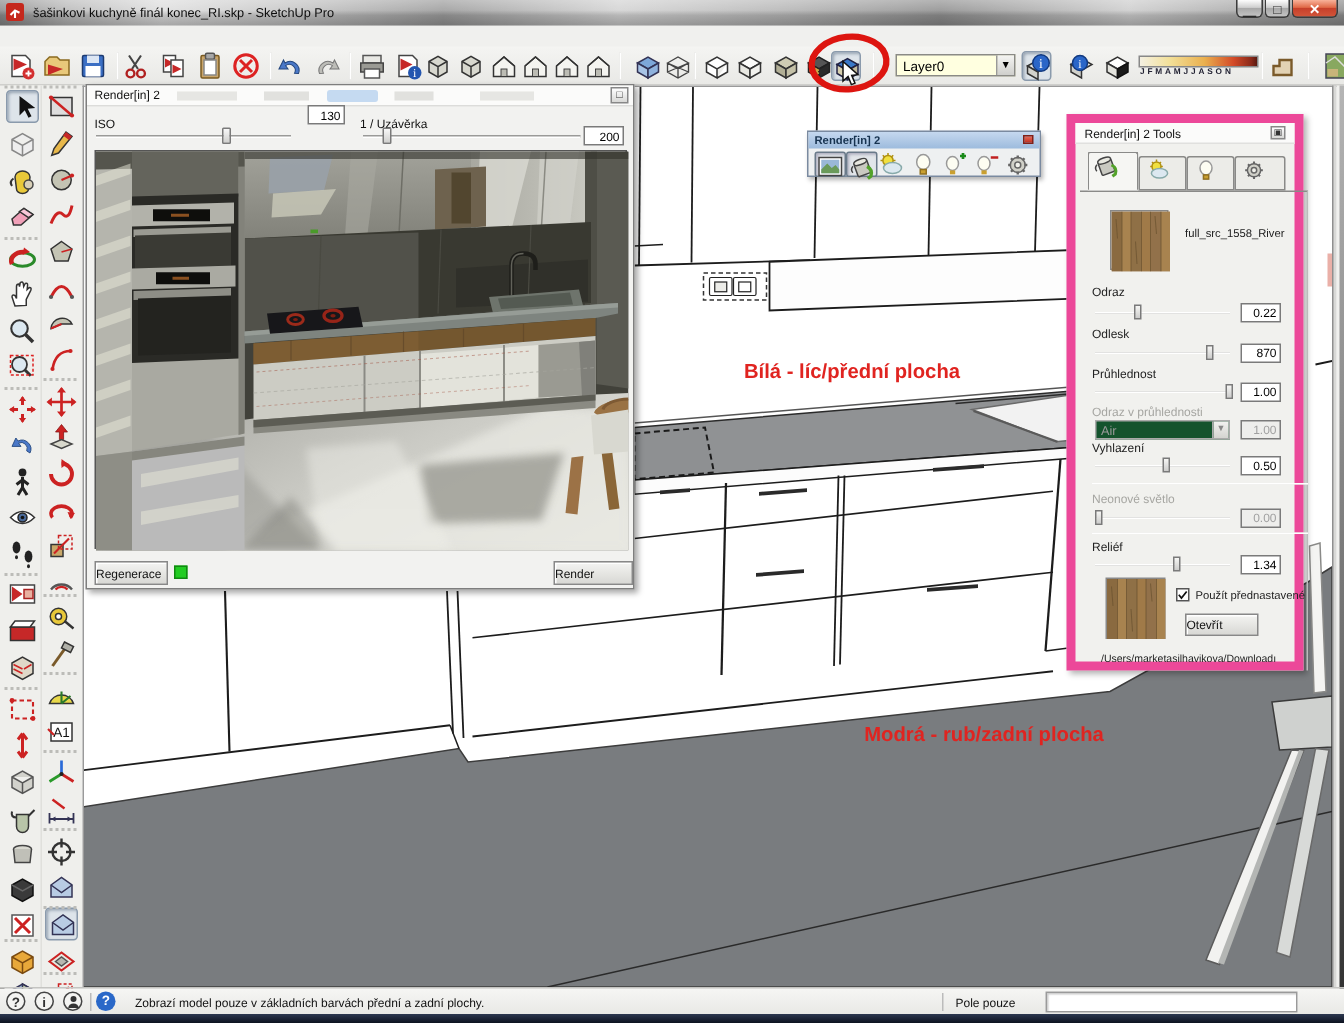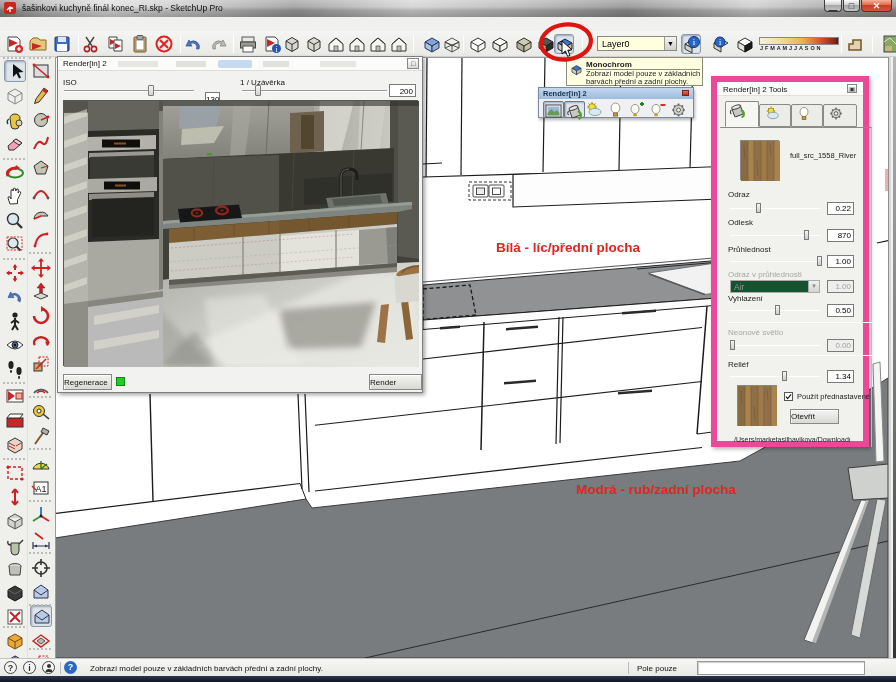--- a/index.html
+++ b/index.html
@@ -553,21 +553,21 @@
         <span style="position:absolute;left:60px;top:4px;width:40px;height:6px;background:#d8d8d4;opacity:.6"></span>
         <span style="position:absolute;left:118px;top:4px;width:30px;height:6px;background:#d0d0cc;opacity:.6"></span>
         <span style="position:absolute;left:160px;top:3px;width:34px;height:8px;background:#a8c8ec;border-radius:2px;opacity:.65"></span>
         <span style="position:absolute;left:205px;top:4px;width:26px;height:6px;background:#d0d0cc;opacity:.6"></span>
         <span style="position:absolute;left:262px;top:4px;width:36px;height:6px;background:#d8d8d4;opacity:.6"></span>
         <span class="minibtn" style="right:3px;top:1px">□</span>
       </div>
       <div class="abs" style="left:5px;top:21px;font-size:8px;color:#111">ISO</div>
       <div class="sldtrack" style="left:6px;top:33px;width:130px"></div>
       <div class="sldthumb" style="left:90px;top:28px"></div>
-      <div class="valbox" style="left:147px;top:35px;width:15px;height:13px;line-height:13px">130</div>
+      <div class="valbox" style="left:147px;top:13px;width:25px;height:13px;line-height:13px">130</div>
       <div class="abs" style="left:182px;top:21px;font-size:8px;color:#111">1 / Uzávěrka</div>
       <div class="sldtrack" style="left:184px;top:33px;width:145px"></div>
       <div class="sldthumb" style="left:197px;top:28px"></div>
       <div class="valbox" style="left:331px;top:27px;width:27px;height:13px;line-height:13px">200</div>
       <div class="abs" style="left:5px;top:43px;width:355px;height:266px;border:1px solid #555"><svg width="355" height="266" viewBox="0 0 355 266">
 <defs>
 <linearGradient id="floorg" x1="0" y1="0.2" x2="1" y2="0.8">
               <stop offset="0" stop-color="#a8a8a2"></stop>
               <stop offset="0.5" stop-color="#cbcbc5"></stop>
               <stop offset="1" stop-color="#e6e6e0"></stop>
@@ -853,30 +853,20 @@
         </svg></div>
       <div class="abs" style="left:67px;top:310px;width:9px;height:9px;background:#fff;border:1px solid #555">
         <svg width="7" height="7" viewBox="0 0 8 8" style="display:block">
           <path d="M1 4 l2 2.5 4 -5" stroke="#111" stroke-width="1.3" fill="none"></path>
         </svg>
       </div>
       <div class="plabel" style="left:80px;top:310px;font-size:7.5px">Použít přednastavené</div>
       <div class="clsbtn" style="left:73px;top:327px;width:49px;height:15px;line-height:14px;font-size:8px">Otevřít</div>
       <div class="plabel" style="left:17px;top:354px;font-size:7px">/Users/marketasilhavikova/Downloadı</div>
     </div>
-    <div id="tooltip" class="abs">
-      <svg class="abs" style="left:3px;top:5px" width="13" height="13" viewBox="0 0 20 20">
-        <path d="M3 8 l7 -4 7 4 -7 4z" fill="#3a78c8" stroke="#224"></path>
-        <path d="M3 8 v6 l7 4 v-6z" fill="#d6cfae" stroke="#224"></path>
-        <path d="M17 8 v6 l-7 4 v-6z" fill="#c2bb9e" stroke="#224"></path>
-      </svg>
-      <div class="abs" style="left:19px;top:1.5px;font-weight:bold;font-size:8px">Monochrom</div>
-      <div class="abs" style="left:19px;top:11px;width:114px;height:1px;background:#8c8c78"></div>
-      <div class="abs" style="left:19px;top:12px;line-height:7.6px">Zobrazí model pouze v základních<br>barvách přední a zadní plochy.</div>
-    </div>
     <svg class="abs" style="left:536px;top:20px" width="60" height="45" viewBox="0 0 60 45">
       <ellipse cx="30" cy="22" rx="25" ry="17.5" fill="none" stroke="#dd1510" stroke-width="4.2" transform="rotate(-6 30 22)"></ellipse>
     </svg>
     <svg class="abs" style="left:560px;top:40px" width="14" height="19" viewBox="0 0 14 19">
       <path d="M2 1 L2 14 L5.4 11 L7.6 16.4 L10 15.4 L7.8 10.2 L12 9.8 Z" fill="#fff" stroke="#111" stroke-width="1"></path>
     </svg>
     <div id="statusbar" class="abs">
       <div class="scirc" style="left:4px">?</div>
       <div class="scirc" style="left:23px">i</div>
       <div class="scirc" style="left:42px"><svg width="10" height="10" viewBox="0 0 10 10" style="margin-top:1px">

